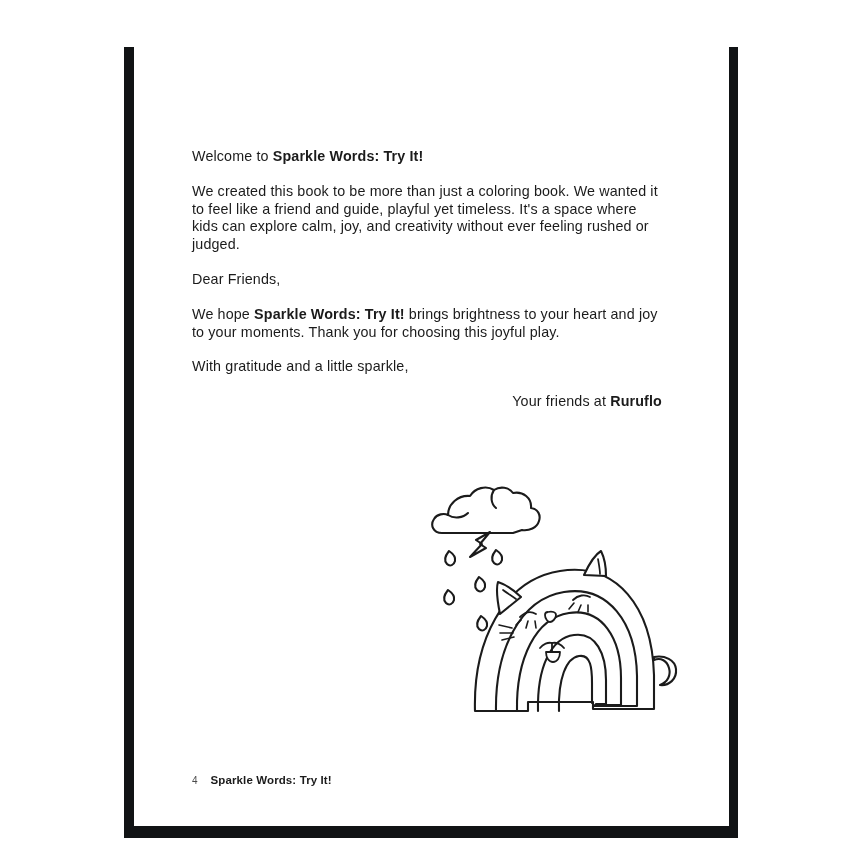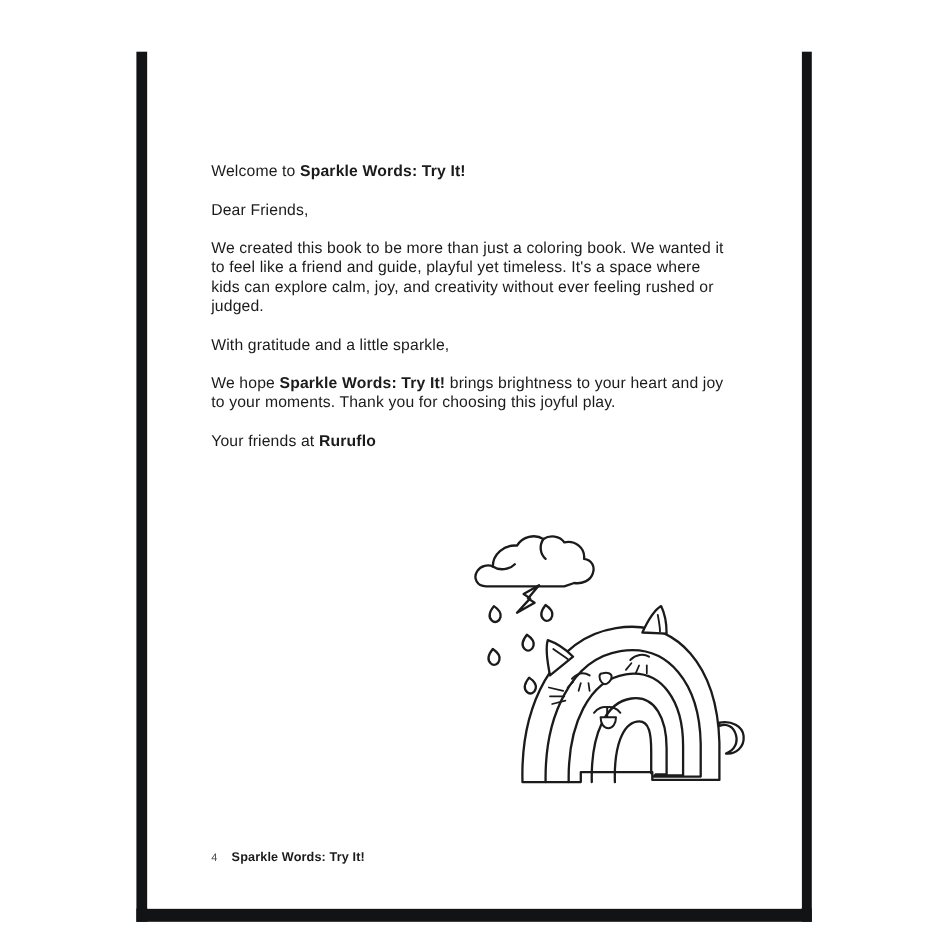--- a/index.html
+++ b/index.html
@@ -70,21 +70,21 @@
     width: 470px;
   }
   .para {
     font-size: 14.3px;
     line-height: 17.8px;
     color: #1b1b1b;
     letter-spacing: 0.01em;
     margin: 0 0 17px 0;
     font-weight: 400;
   }
-  .para:last-child { margin-bottom: 0; }
+  .para:last-child { margin-bottom: 0; text-align: right; }
   .para b, .bold {
     font-weight: 700;
   }
 
   
   .footer {
     position: absolute;
     left: 58px;
     top: 727px;
     display: flex;
@@ -123,28 +123,28 @@
     <div class="spine-left"></div>
     <div class="spine-right"></div>
     <div class="page-bottom"></div>
 
     <div class="page-sheet">
 
       <div class="content">
 
         <p class="para"><span>Welcome to </span><b class="bold">Sparkle Words: Try It!</b></p>
 
+        <p class="para">We created this book to be more than just a coloring book. We wanted it to feel like a friend and guide, playful yet timeless. It's a space where kids can explore calm, joy, and creativity without ever feeling rushed or judged.</p>
+
         <p class="para">Dear Friends,</p>
 
-        <p class="para">We created this book to be more than just a coloring book. We wanted it to feel like a friend and guide, playful yet timeless. It's a space where kids can explore calm, joy, and creativity without ever feeling rushed or judged.</p>
-
+
+        <p class="para"><span>We hope </span><b class="bold">Sparkle Words: Try It!</b><span> brings brightness to your heart and joy to your moments. Thank you for choosing this joyful play.</span></p>
 
         <p class="para">With gratitude and a little sparkle,</p>
-
-        <p class="para"><span>We hope </span><b class="bold">Sparkle Words: Try It!</b><span> brings brightness to your heart and joy to your moments. Thank you for choosing this joyful play.</span></p>
 
         <p class="para"><span>Your friends at </span><b class="bold">Ruruflo</b></p>
 
       </div>
 
       <div class="illustration">
         <svg width="270" height="270" viewBox="0 0 270 270" xmlns="http://www.w3.org/2000/svg" fill="none" stroke="#1b1b1b" stroke-width="2.1" stroke-linecap="round" stroke-linejoin="round">
 
           <g>
             <path d="M24 71

